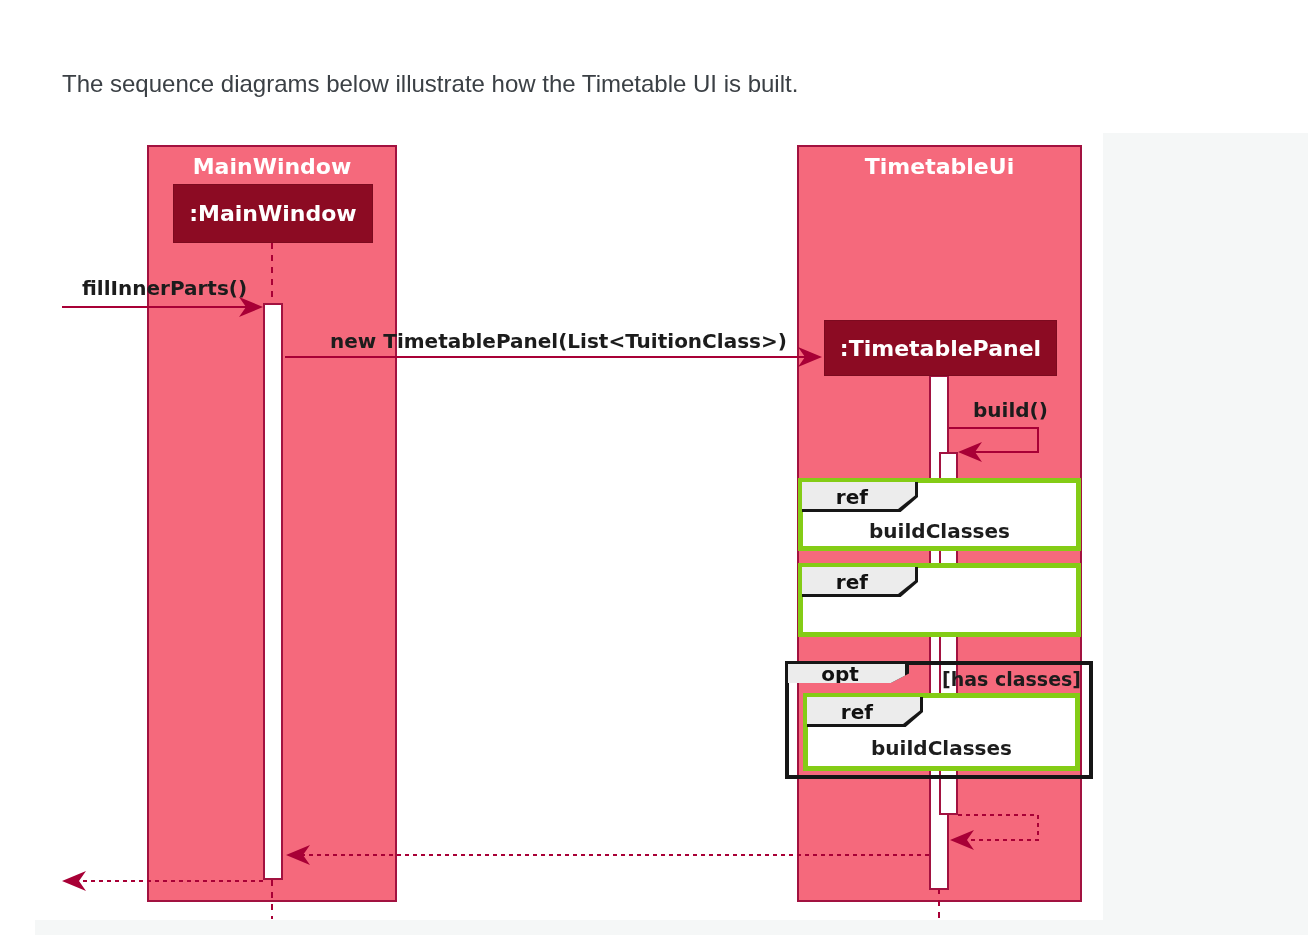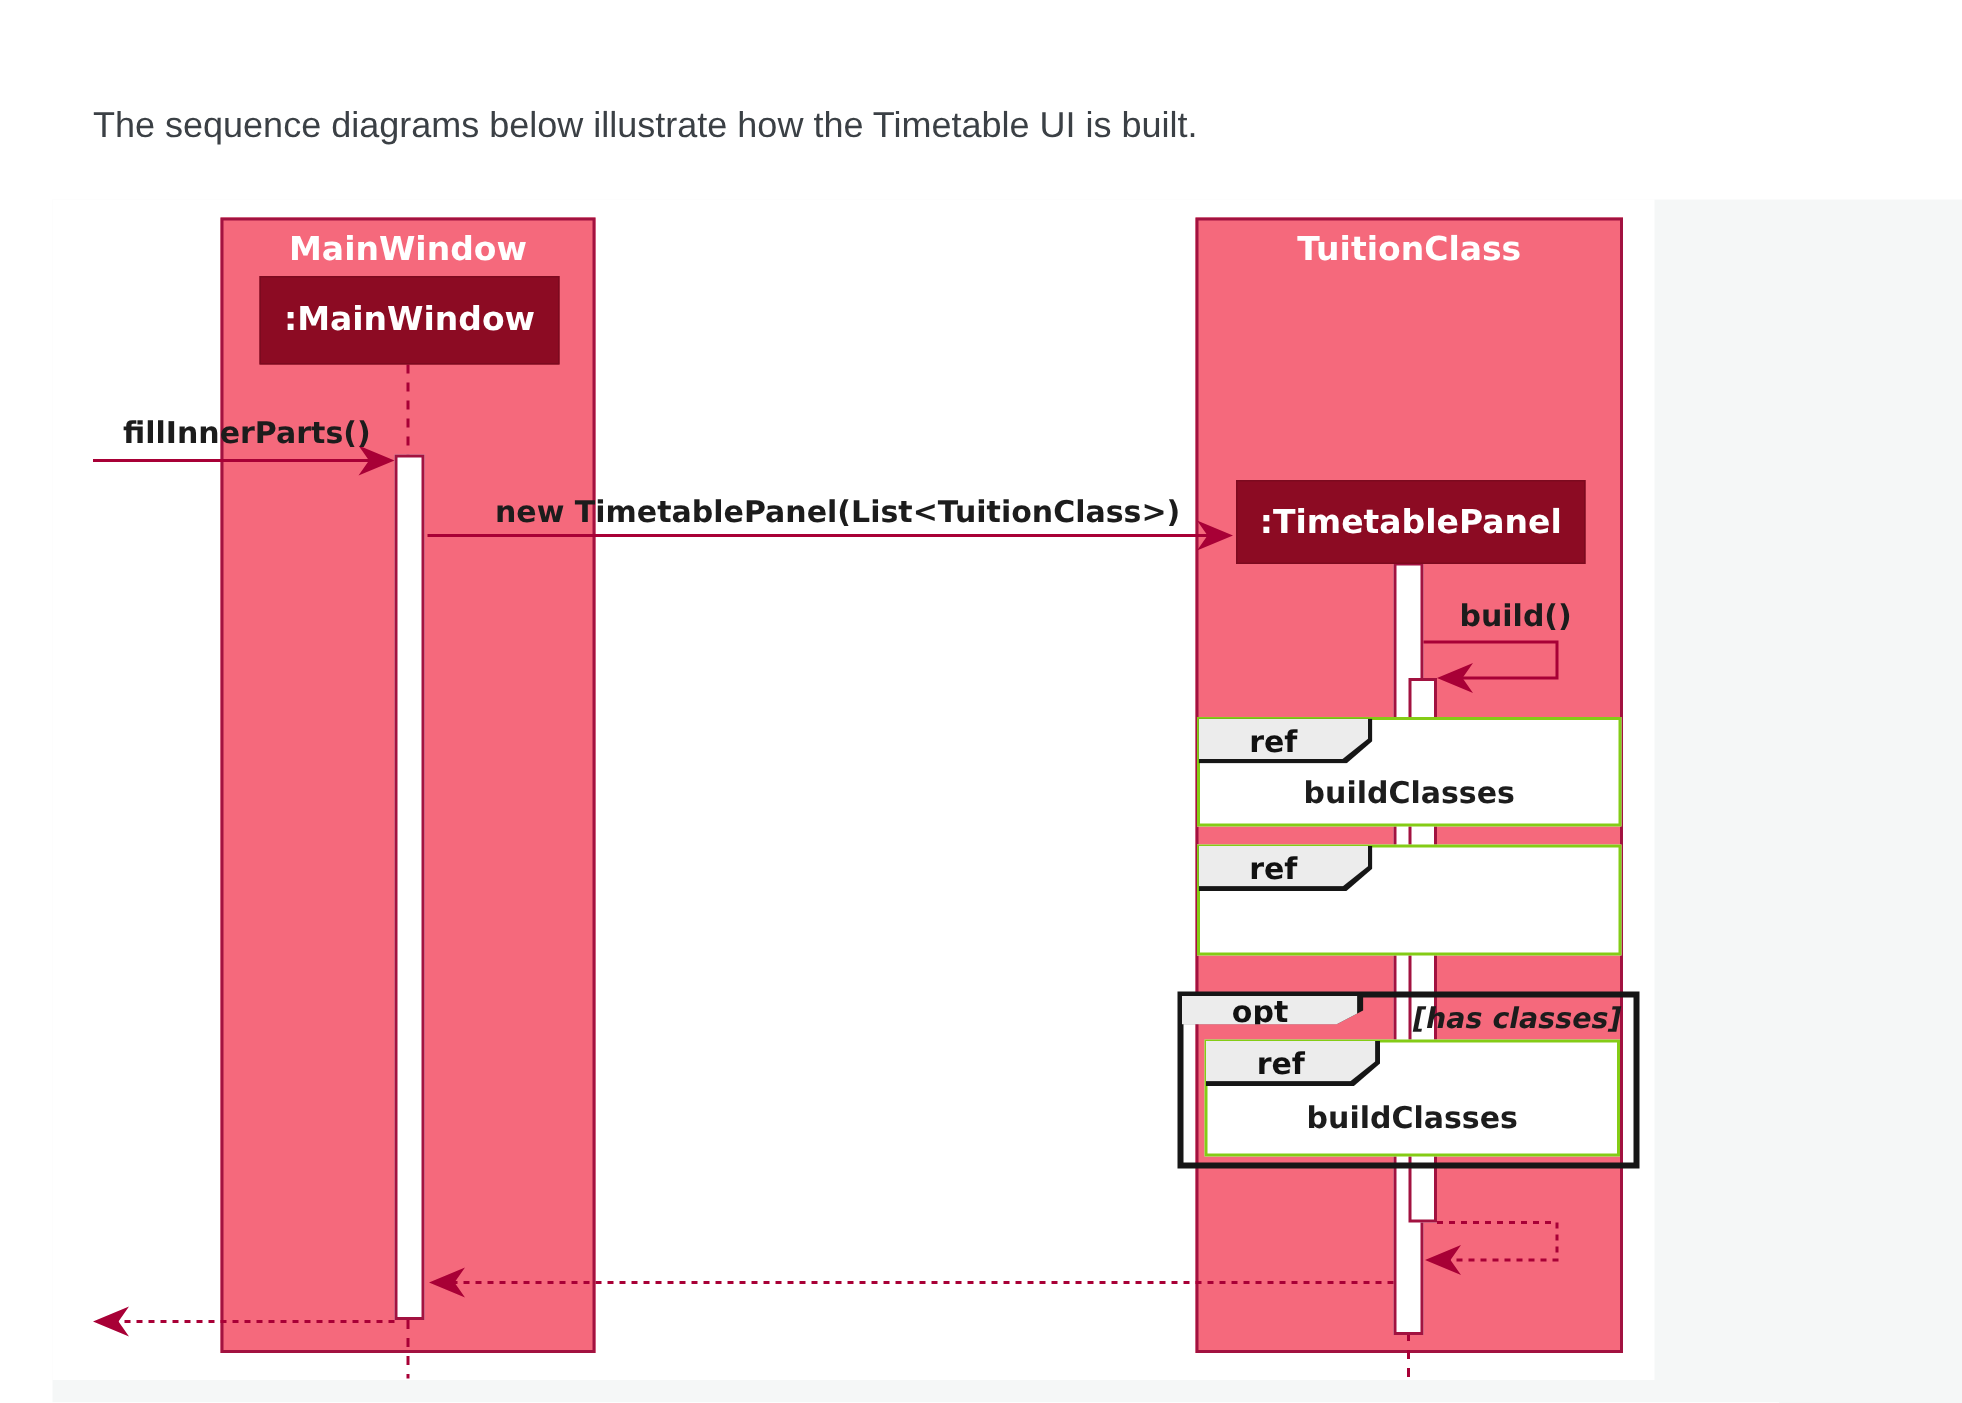--- a/index.html
+++ b/index.html
@@ -31,21 +31,21 @@
   svg.layer { left:0; top:0; width:1308px; height:935px; pointer-events:none; }
   #lines-under { z-index:2; }
   #lines-over  { z-index:4; }
 
   
   .msg-label { font-size:20px; font-weight:bold; color:#1c1c1c; z-index:4; white-space:nowrap; }
 
   
   .frag { z-index:5; }
   .frag.opaque { background:#ffffff; }
-  .frag-border2 { border:2px solid #84cc16; }
+  .frag-border2 { border:5px solid #84cc16; }
   .frag-border4 { border:4px solid #161616; }
   .pent { position:absolute; left:-1px; top:-1px; background:#161616;
     clip-path:polygon(0 0, 100% 0, 100% 50%, 85% 100%, 0 100%); }
   .pent-fill { position:absolute; left:0; top:0; background:#ececec;
     clip-path:polygon(0 0, 100% 0, 100% 50%, 85% 100%, 0 100%); }
   .pent-text { position:absolute; left:0; top:0; width:86%; height:100%;
     display:flex; align-items:center; justify-content:center;
     font-size:20px; font-weight:bold; color:#111; }
   .frag-body-label { position:absolute; left:0; right:0; text-align:center;
     font-size:20px; font-weight:600; color:#1d1d1d; }
@@ -58,21 +58,21 @@
 
   <div id="content-panel" class="abs"></div>
   <div id="diagram-canvas" class="abs"></div>
 
   <div class="abs frame" style="left:147px; top:145px; width:250px; height:757px;">
     <div class="frame-title">MainWindow</div>
   </div>
 
   <div id="intro-text" class="abs">The sequence diagrams below illustrate how the Timetable UI is built.</div>
   <div class="abs frame" style="left:797px; top:145px; width:285px; height:757px;">
-    <div class="frame-title">TuitionClass</div>
+    <div class="frame-title">TimetableUi</div>
   </div>
 
   <svg id="lines-under" class="abs layer">
     <g stroke="#a80036" stroke-width="2" fill="none">
       <path d="M272 243 V305" stroke-dasharray="6 6"></path>
       <path d="M272 880 V919" stroke-dasharray="6 6"></path>
       <path d="M939 888 V919" stroke-dasharray="6 6"></path>
     </g>
   </svg>
 
@@ -123,21 +123,21 @@
       <div class="pent-fill" style="width:113px; height:27px;"></div>
       <div class="pent-text">ref</div>
     </div>
   </div>
 
   <div class="abs frag frag-border4" style="left:785px; top:661px; width:308px; height:118px;">
     <div class="pent" style="width:121px; height:19px;">
       <div class="pent-fill" style="width:117px; height:27px;"></div>
       <div class="pent-text">opt</div>
     </div>
-    <div class="abs guard-label" style="left:153px; top:3px;font-style:italic;">[has classes]</div>
+    <div class="abs guard-label" style="left:153px; top:3px;">[has classes]</div>
 
     <div class="abs frag opaque frag-border2" style="left:14px; top:28px; width:277px; height:78px;">
       <div class="pent" style="width:116px; height:30px;">
         <div class="pent-fill" style="width:113px; height:27px;"></div>
         <div class="pent-text">ref</div>
       </div>
       <div class="frag-body-label" style="top:38px;">buildClasses</div>
     </div>
   </div>
 

